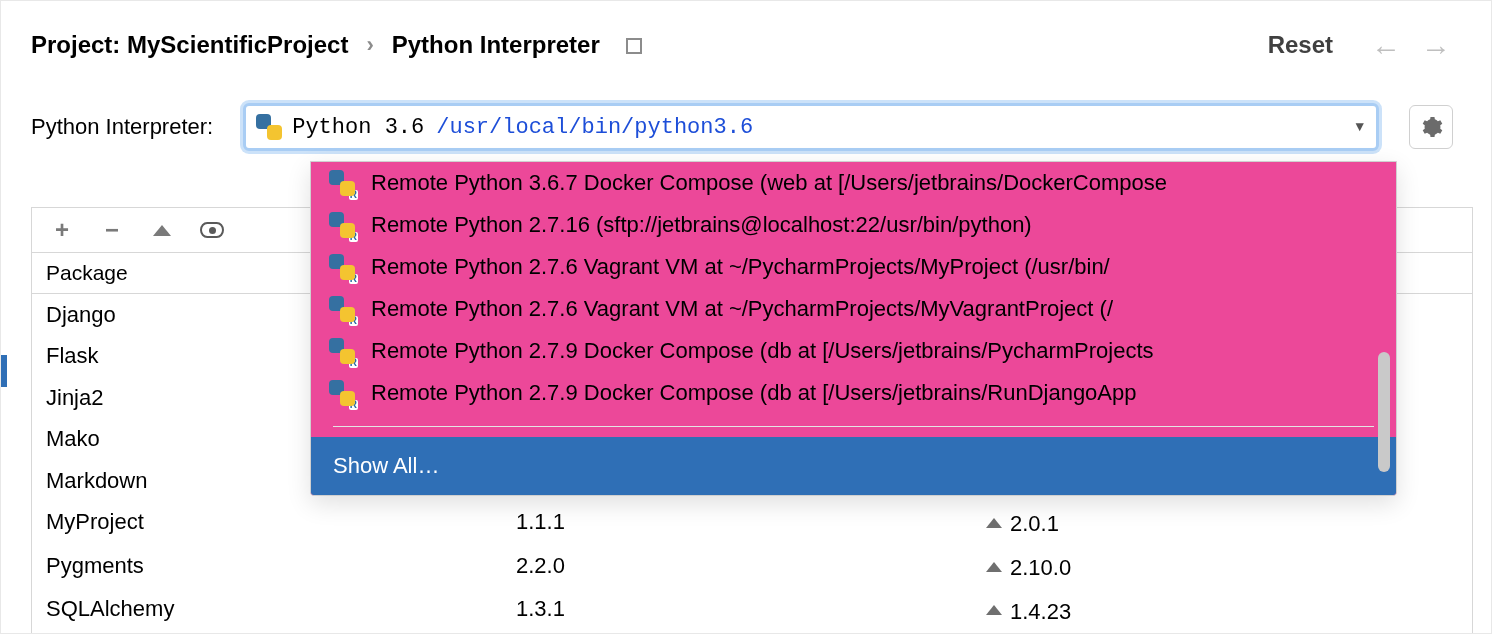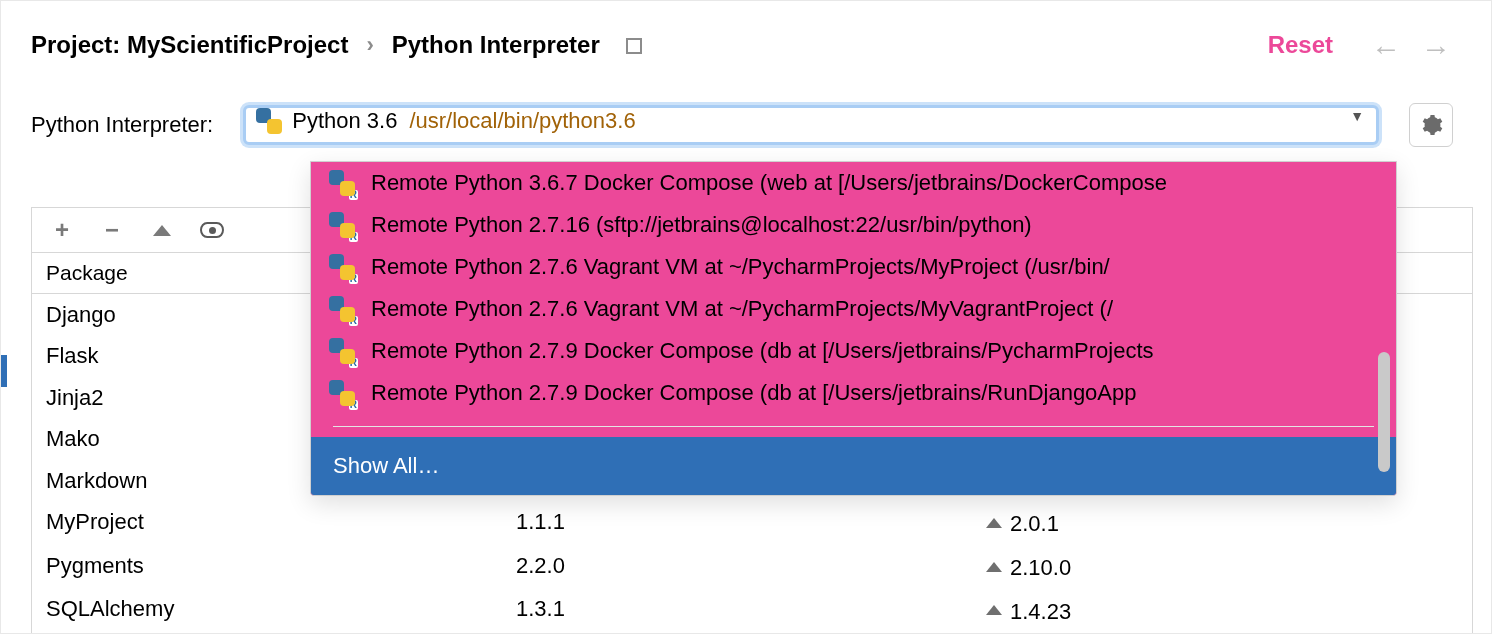--- a/index.html
+++ b/index.html
@@ -40,21 +40,21 @@
   .breadcrumb .extra-icon {
     width: 16px; height: 16px;
     border: 2px solid #8c8c8c;
     display: inline-block;
     margin-left: 8px;
     position: relative;
     top: 1px;
   }
   .header-spacer { flex: 1; }
   .reset-link {
-    color: #ec4899;
+    color: #404040;
     font-size: 24px;
     font-weight: 700;
     cursor: pointer;
     margin-right: 28px;
   }
   .nav-arrow {
     color: #bfbfbf;
     font-size: 30px;
     font-weight: 600;
     padding: 0 10px;
@@ -67,33 +67,34 @@
     display: flex;
     align-items: center;
     padding: 32px 38px 0 30px;
     gap: 30px;
     font-size: 22px;
     position: relative;
   }
   .selector-label { white-space: nowrap; }
   .selector {
     flex: 1;
-    height: 40px;
+    height: 48px;
     border: 3px solid #a9cdf4;
     border-radius: 6px;
     background: #fff;
     display: flex;
-    align-items: flex-start;
+    align-items: center;
     padding: 0 10px;
     gap: 10px;
     box-shadow: 0 0 0 3px rgba(127,183,240,.4);
     min-width: 0;
+    font-family: Liberation Mono, monospace;
   }
   .selector .name { font-weight: 400; }
-  .selector .path { color: #a16207; margin-left: 2px; }
+  .selector .path { color: #1d4ed8; margin-left: 2px; }
   .selector .name, .selector .path { white-space: nowrap; overflow: hidden; text-overflow: ellipsis; }
   .selector .spacer { flex: 1; }
   .selector .caret {
     font-size: 14px;
     color: #555;
     padding-right: 2px;
   }
   .gear-btn {
     width: 44px; height: 44px;
     border: 1px solid #d0d0d0;

